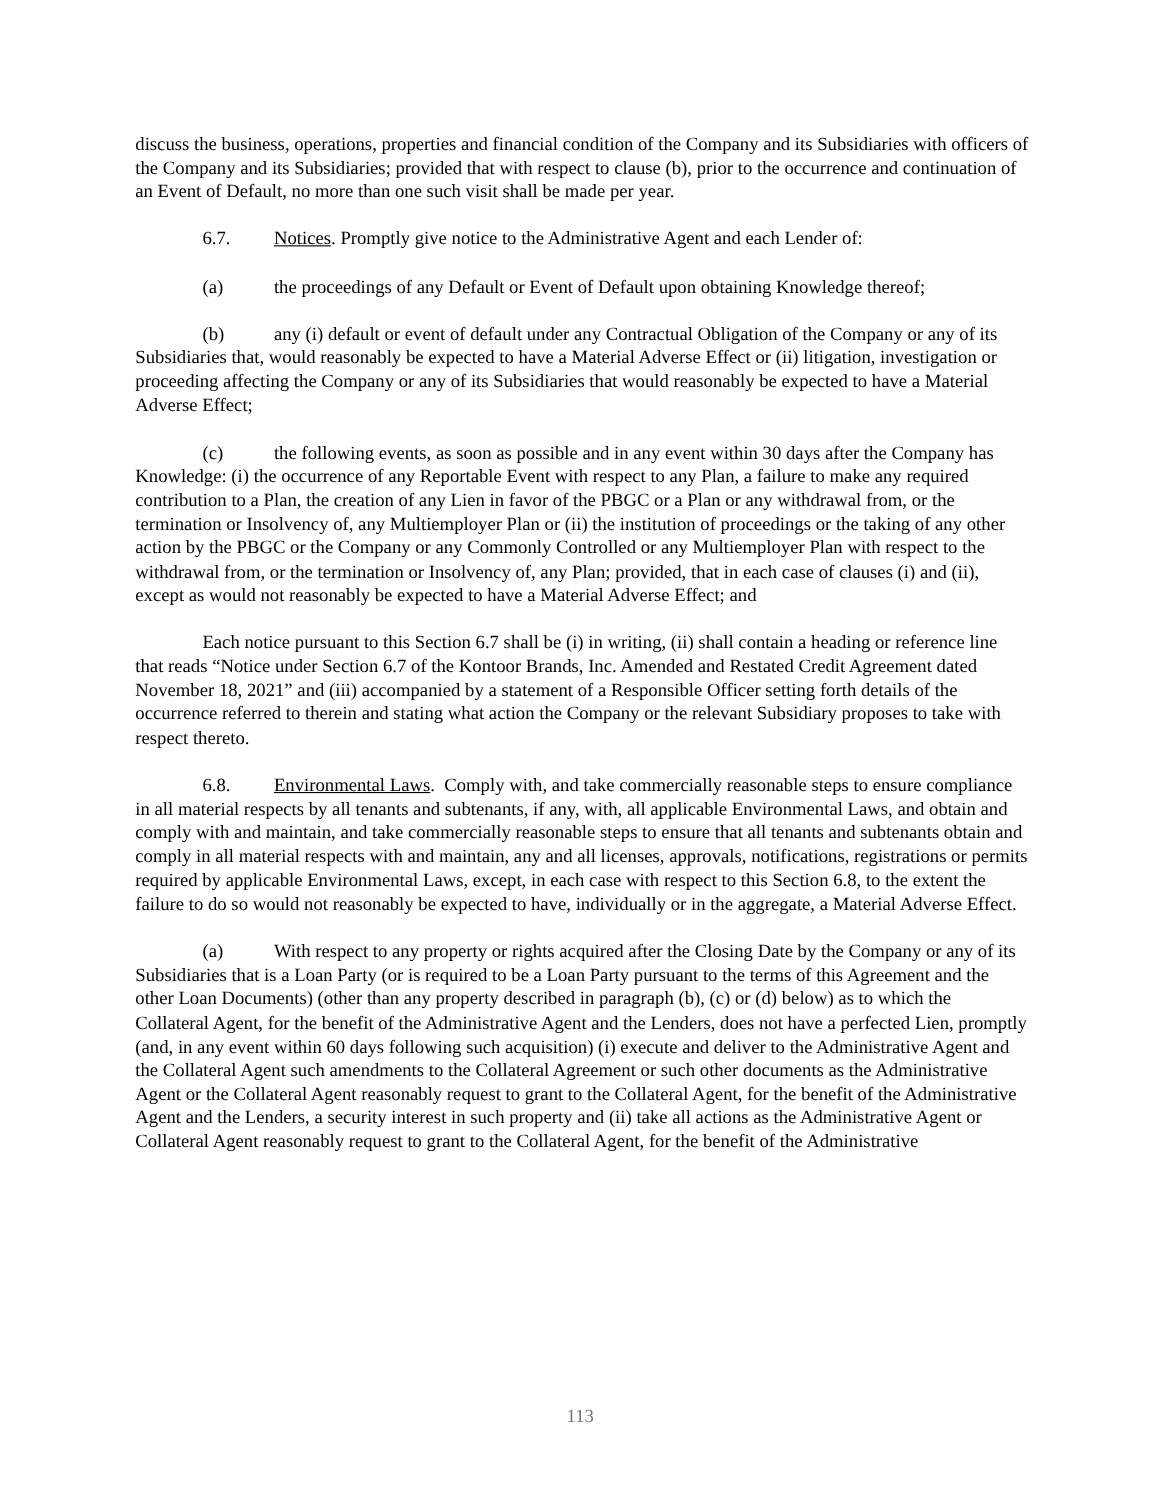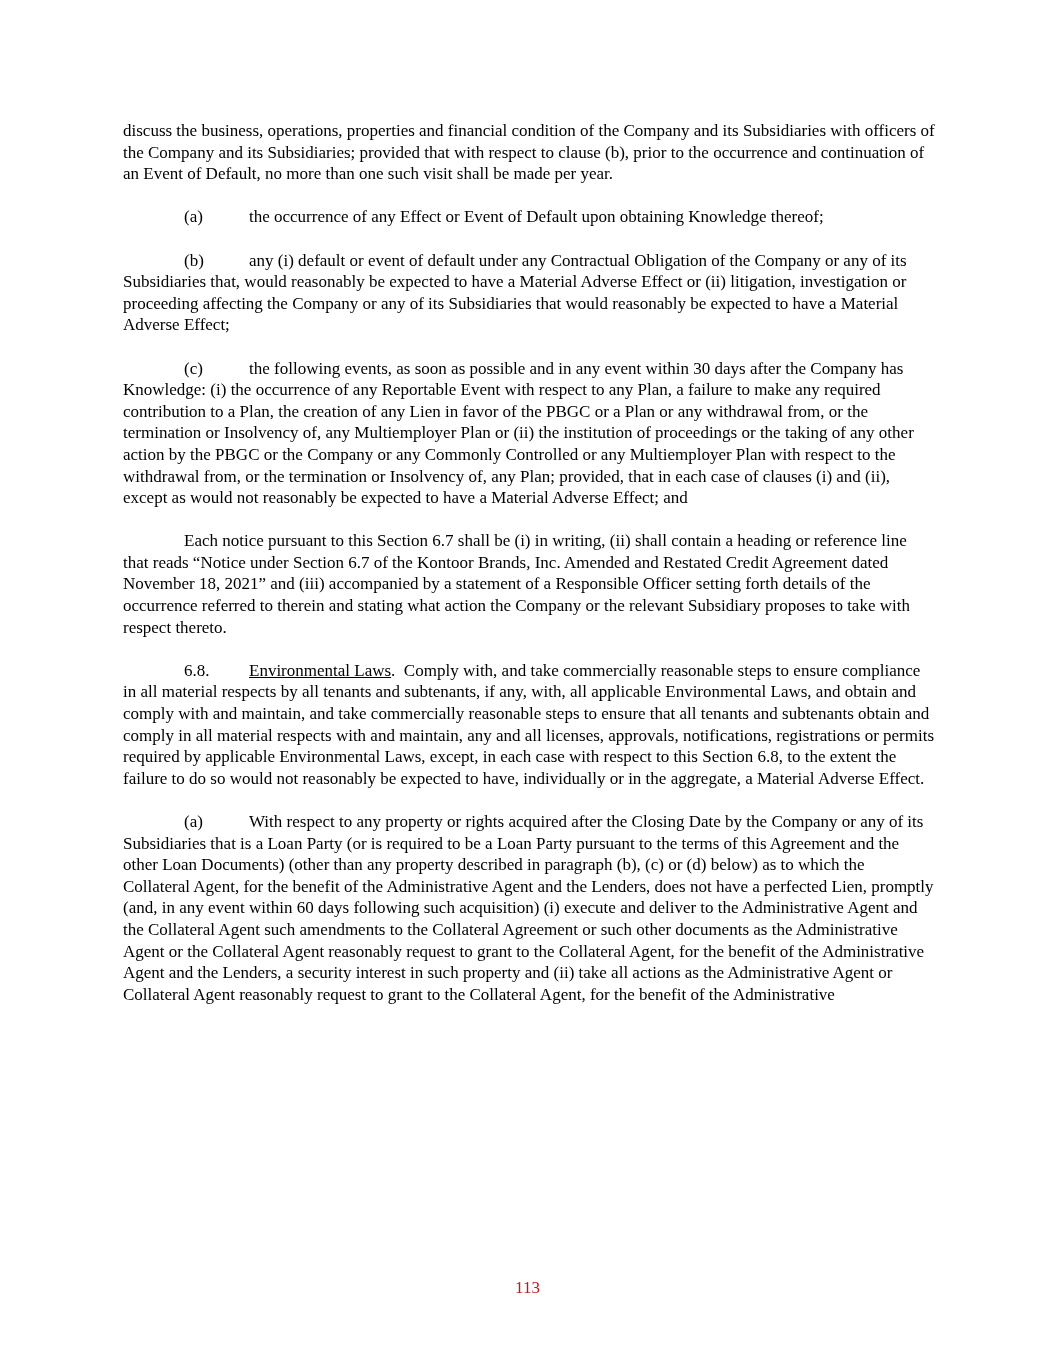--- a/index.html
+++ b/index.html
@@ -49,33 +49,34 @@
     text-decoration: underline;
   }
   .page-number {
     position: absolute;
     left: 0;
     top: 1277px;
     width: 1055px;
     text-align: center;
     font-size: 17px;
     line-height: 21.6px;
-    color: #b91c1c;
+    color: #737373;
   }
 </style>
 </head>
 <body>
 
 <div class="sheet">
   <div class="body-text">
 
     <p class="para flush"><span>discuss the business, operations, properties and financial condition of the Company and its Subsidiaries with officers of the Company and its Subsidiaries; provided that with respect to clause (b), prior to the occurrence and continuation of an Event of Default, no more than one such visit shall be made per year.</span></p>
 
+    <p class="para"><span class="num">6.7.</span><span class="und">Notices</span><span>. Promptly give notice to the Administrative Agent and each Lender of:</span></p>
 
-    <p class="para"><span class="num">(a)</span><span>the occurrence of any Effect or Event of Default upon obtaining Knowledge thereof;</span></p>
+    <p class="para"><span class="num">(a)</span><span>the proceedings of any Default or Event of Default upon obtaining Knowledge thereof;</span></p>
 
     <p class="para"><span class="num">(b)</span><span>any (i) default or event of default under any Contractual Obligation of the Company or any of its Subsidiaries that, would reasonably be expected to have a Material Adverse Effect or (ii) litigation, investigation or proceeding affecting the Company or any of its Subsidiaries that would reasonably be expected to have a Material Adverse Effect;</span></p>
 
     <p class="para"><span class="num">(c)</span><span>the following events, as soon as possible and in any event within 30 days after the Company has Knowledge: (i) the occurrence of any Reportable Event with respect to any Plan, a failure to make any required contribution to a Plan, the creation of any Lien in favor of the PBGC or a Plan or any withdrawal from, or the termination or Insolvency of, any Multiemployer Plan or (ii) the institution of proceedings or the taking of any other action by the PBGC or the Company or any Commonly Controlled or any Multiemployer Plan with respect to the withdrawal from, or the termination or Insolvency of, any Plan; provided, that in each case of clauses (i) and (ii), except as would not reasonably be expected to have a Material Adverse Effect; and</span></p>
 
 
     <p class="para"><span>Each notice pursuant to this Section 6.7 shall be (i) in writing, (ii) shall contain a heading or reference line that reads “Notice under Section 6.7 of the Kontoor Brands, Inc. Amended and Restated Credit Agreement dated November 18, 2021” and (iii) accompanied by a statement of a Responsible Officer setting forth details of the occurrence referred to therein and stating what action the Company or the relevant Subsidiary proposes to take with respect thereto.</span></p>
 
     <p class="para"><span class="num">6.8.</span><span class="und">Environmental Laws</span><span>.  Comply with, and take commercially reasonable steps to ensure compliance in all material respects by all tenants and subtenants, if any, with, all applicable Environmental Laws, and obtain and comply with and maintain, and take commercially reasonable steps to ensure that all tenants and subtenants obtain and comply in all material respects with and maintain, any and all licenses, approvals, notifications, registrations or permits required by applicable Environmental Laws, except, in each case with respect to this Section 6.8, to the extent the failure to do so would not reasonably be expected to have, individually or in the aggregate, a Material Adverse Effect.</span></p>
 

